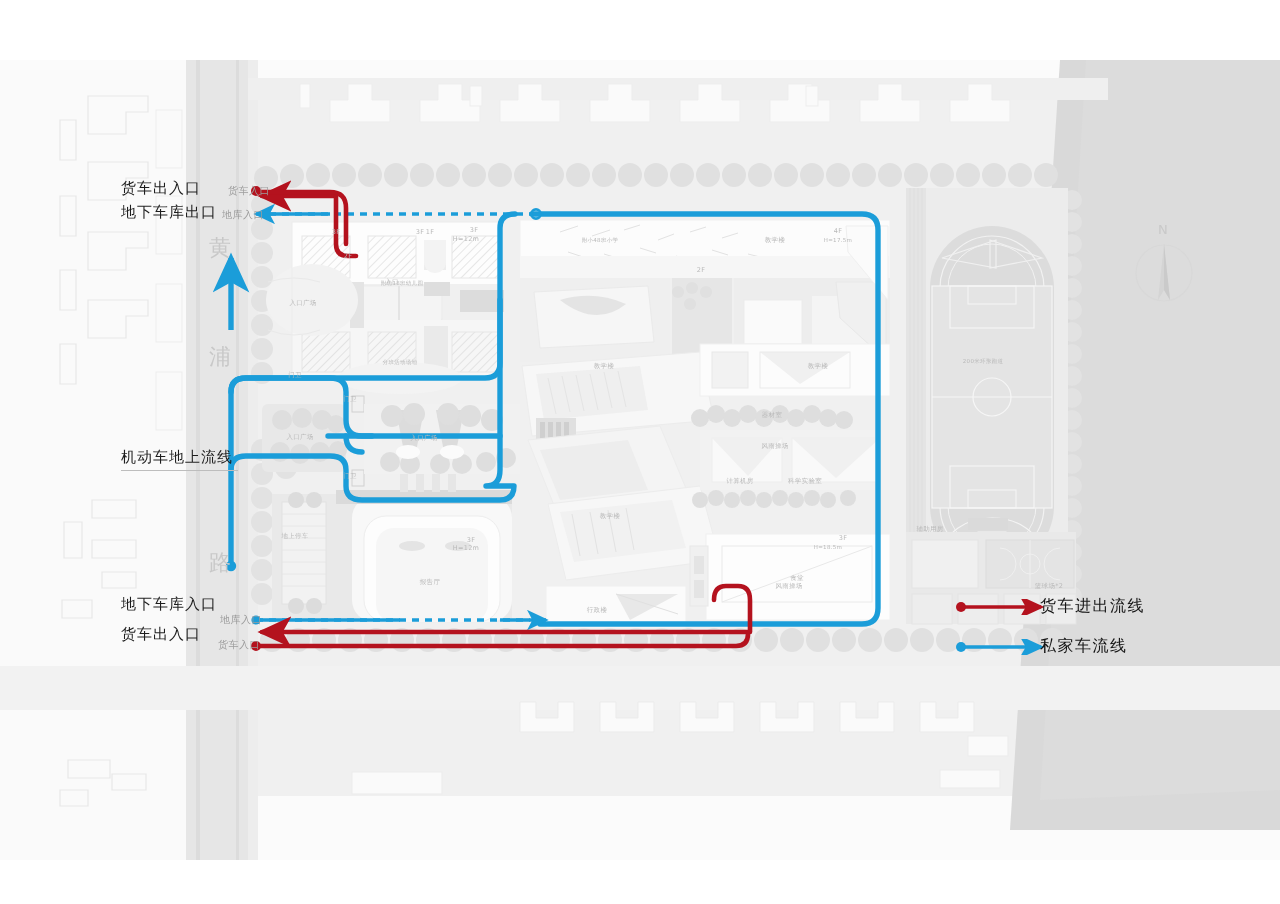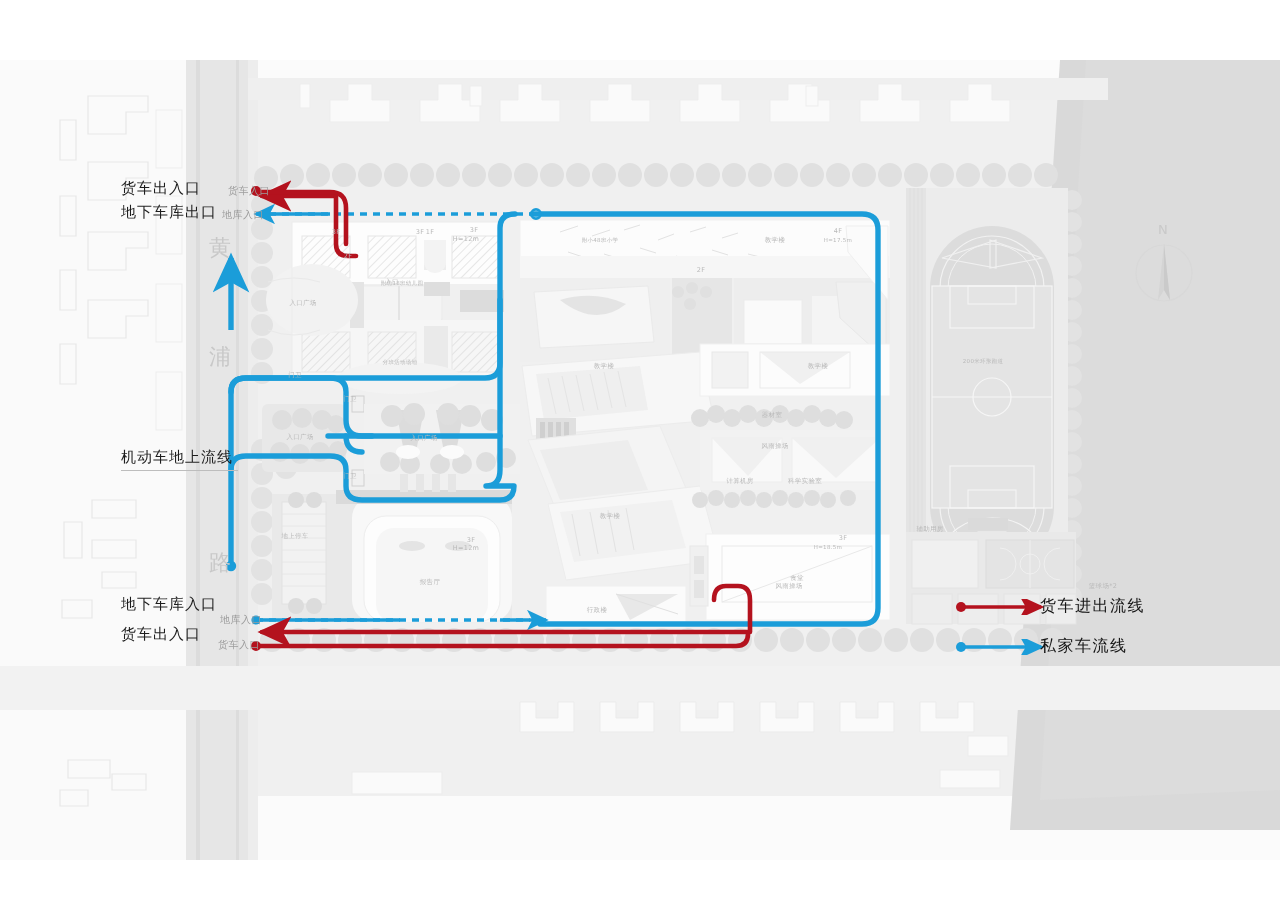--- a/index.html
+++ b/index.html
@@ -670,20 +670,20 @@
       <div class="bldg-label" style="position: absolute; left: 604px; top: 366px; transform: translate(-50%, -50%);">教学楼</div>
       <div class="bldg-label" style="position: absolute; left: 818px; top: 366px; transform: translate(-50%, -50%);">教学楼</div>
       <div class="bldg-label" style="position: absolute; left: 610px; top: 516px; transform: translate(-50%, -50%);">教学楼</div>
       <div class="bldg-label" style="position: absolute; left: 597px; top: 610px; transform: translate(-50%, -50%);">行政楼</div>
       <div class="bldg-label" style="position: absolute; left: 789px; top: 578px; transform: translate(-50%, -50%); margin-left: 8px;">食堂</div>
       <div class="bldg-label" style="position: absolute; left: 789px; top: 586px; transform: translate(-50%, -50%);">风雨操场</div>
       <div class="bldg-label" style="position: absolute; left: 843px; top: 538px; transform: translate(-50%, -50%);">3F</div>
       <div class="bldg-label tiny" style="position: absolute; left: 828px; top: 547px; transform: translate(-50%, -50%);">H=18.5m</div>
       <div class="bldg-label tiny" style="position: absolute; left: 983px; top: 361px; transform: translate(-50%, -50%);">200米环形跑道</div>
       <div class="bldg-label" style="position: absolute; left: 930px; top: 529px; transform: translate(-50%, -50%);">辅助用房</div>
-      <div class="bldg-label" style="position: absolute; left: 1103px; top: 586px; transform: translate(-50%, -50%);">篮球场*2</div>
+      <div class="bldg-label" style="position: absolute; left: 1049px; top: 586px; transform: translate(-50%, -50%);">篮球场*2</div>
       <div class="bldg-label" style="position: absolute; left: 772px; top: 415px; transform: translate(-50%, -50%);">器材室</div>
       <div class="bldg-label" style="position: absolute; left: 740px; top: 481px; transform: translate(-50%, -50%);">计算机房</div>
       <div class="bldg-label" style="position: absolute; left: 805px; top: 481px; transform: translate(-50%, -50%);">科学实验室</div>
       <div class="bldg-label" style="position: absolute; left: 775px; top: 446px; transform: translate(-50%, -50%);">风雨操场</div>
     </div>
 
 </div>
 
 </body></html>

